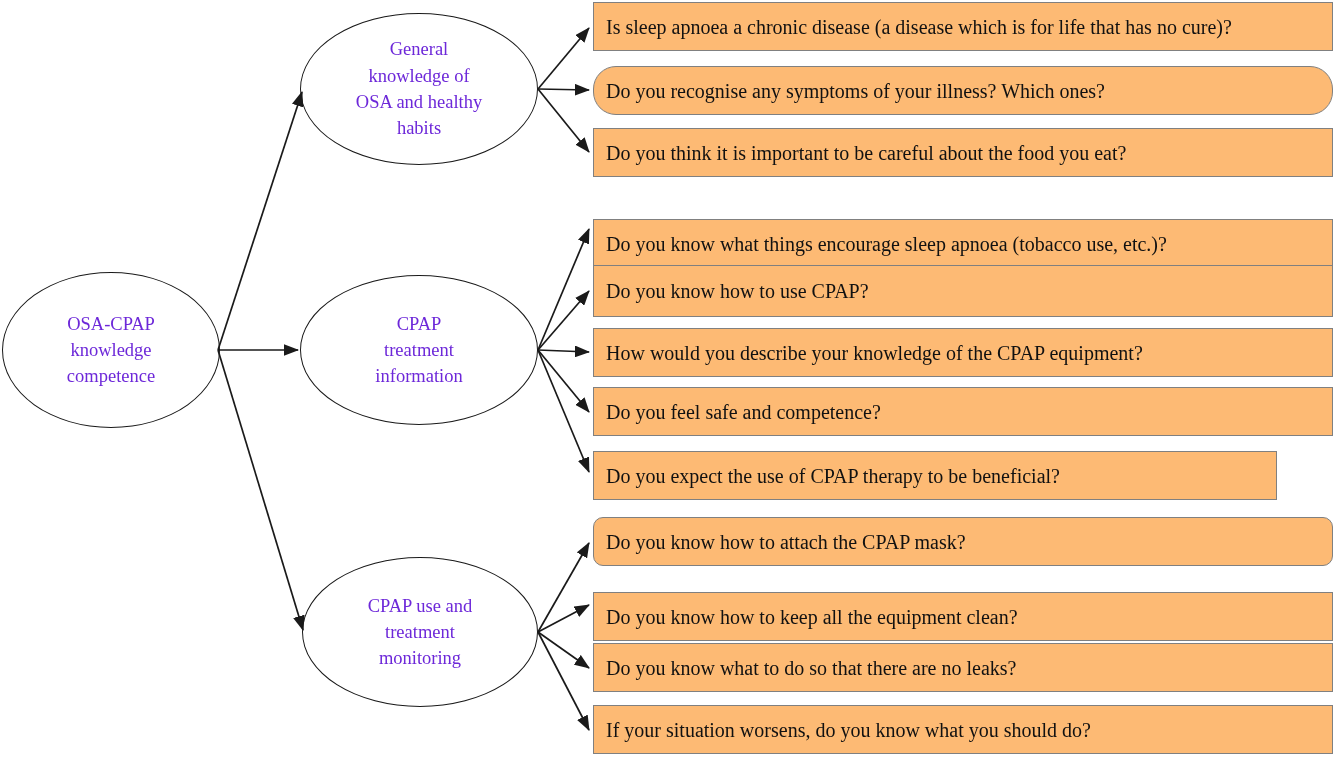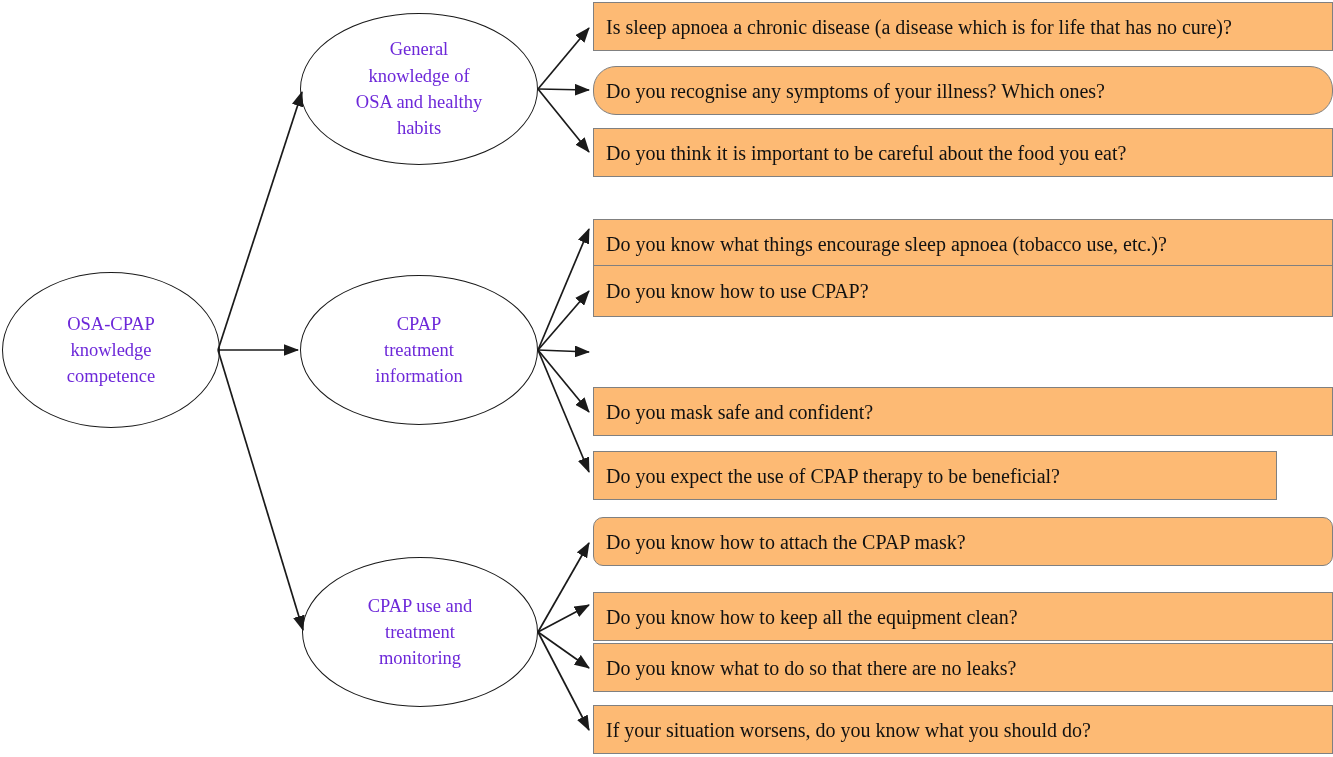--- a/index.html
+++ b/index.html
@@ -138,22 +138,25 @@
   <div class="item-box" id="box-0-2" style="left: 593px; width: 740px; top: 128px; height: 49px;">
     <span class="label">Do you think it is important to be careful about the food you eat?</span>
   </div>
 
   <div class="item-box" id="box-1-0" style="left: 593px; width: 740px; top: 203px; height: 49px; margin-top: 16px;">
     <span class="label">Do you know what things encourage sleep apnoea (tobacco use, etc.)?</span>
   </div>
   <div class="item-box" id="box-1-1" style="left: 593px; width: 740px; top: 265px; height: 52px;">
     <span class="label">Do you know how to use CPAP?</span>
   </div>
+  <div class="item-box" id="box-1-2" style="left: 593px; width: 740px; top: 328px; height: 49px;">
+    <span class="label">How would you describe your knowledge of the CPAP equipment?</span>
+  </div>
   <div class="item-box" id="box-1-3" style="left: 593px; width: 740px; top: 387px; height: 49px;">
-    <span class="label">Do you mask safe and confident?</span>
+    <span class="label">Do you feel safe and competence?</span>
   </div>
   <div class="item-box" id="box-1-4" style="left: 593px; width: 684px; top: 451px; height: 49px;">
     <span class="label">Do you expect the use of CPAP therapy to be beneficial?</span>
   </div>
 
   <div class="item-box" id="box-2-0" style="left: 593px; width: 740px; top: 517px; height: 49px; border-radius: 10px;">
     <span class="label">Do you know how to attach the CPAP mask?</span>
   </div>
   <div class="item-box" id="box-2-1" style="left: 593px; width: 740px; top: 592px; height: 49px;">
     <span class="label">Do you know how to keep all the equipment clean?</span>

